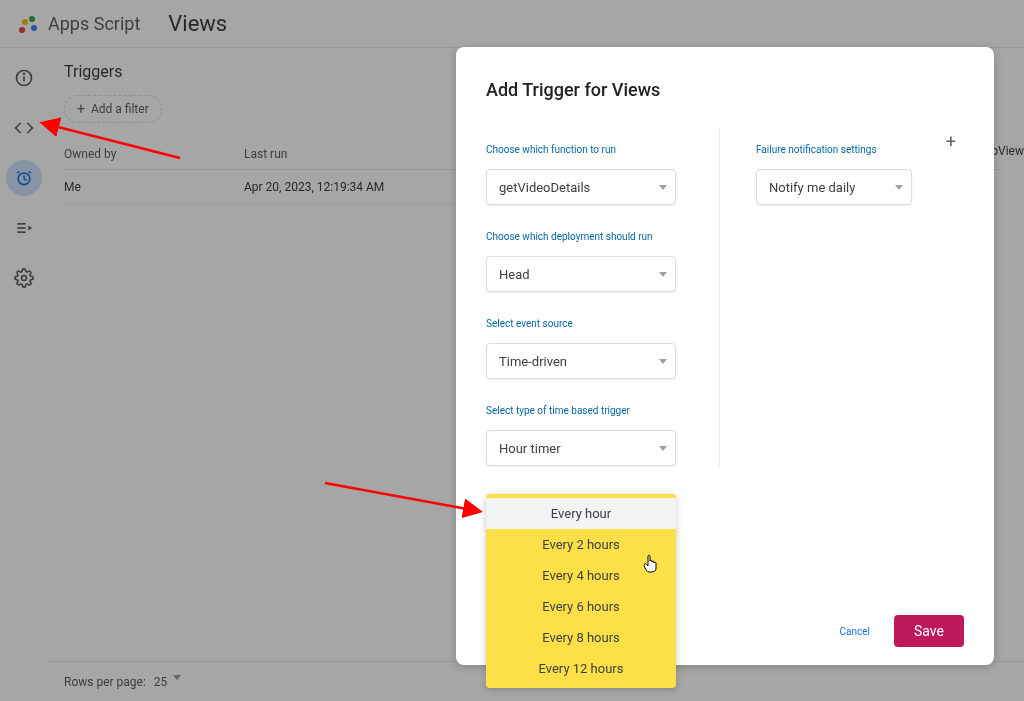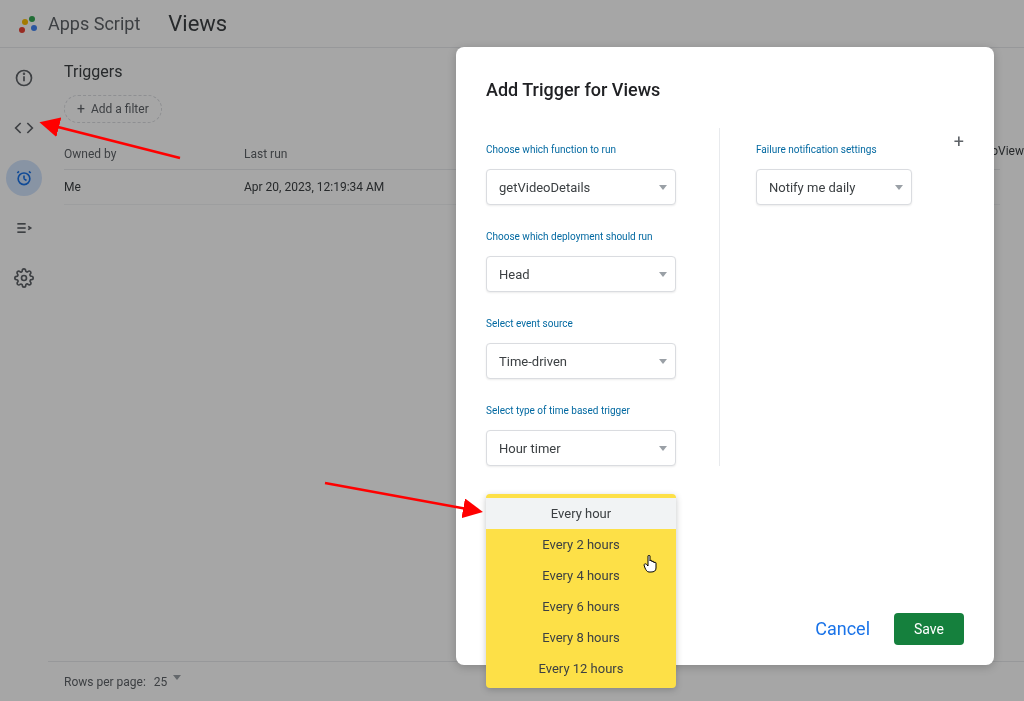--- a/index.html
+++ b/index.html
@@ -24,42 +24,42 @@
     
     .table-header { display: flex; padding: 8px 0; border-bottom: 1px solid #e8eaed; font-size: 12px; color: #5f6368; }
     .table-row { display: flex; padding: 10px 0; border-bottom: 1px solid #f1f3f4; font-size: 12px; color: #3c4043; }
     .col-owner { width: 180px; }
     .col-lastrun { width: 260px; }
     
     .footer-bar { position: absolute; bottom: 0; left: 48px; right: 0; height: 40px; border-top: 1px solid #e8eaed; display: flex; align-items: center; padding: 0 16px; font-size: 12px; color: #5f6368; gap: 8px; }
     .rows-sel { display: flex; gap: 6px; }
     
     
-    .modal { position: absolute; left: 456px; top: 47px; width: 538px; height: 618px; background: #fff; border-radius: 8px; box-shadow: 0 2px 10px rgba(0,0,0,0.2); z-index: 2; padding: 32px 30px 20px 30px; animation: none; }
+    .modal { position: absolute; left: 456px; top: 47px; width: 538px; height: 618px; background: #fff; border-radius: 8px; box-shadow: 0 2px 10px rgba(0,0,0,0.2); z-index: 2; padding: 32px 38px 20px 30px; animation: none; }
     .modal-title { font-size: 18px; color: #202124; font-weight: 500; margin-bottom: 28px; }
     .modal-body { display: flex; gap: 0; }
     .modal-left { width: 234px; padding-right: 36px; border-right: 1px solid #e8eaed; }
     .modal-right { padding-left: 36px; flex: 1; }
     
     .form-label { font-size: 10px; color: #0369a1; margin-bottom: 14px; display: block; margin-top: 16px; }
     .form-group { margin-bottom: 26px; }
     .select-box { width: 190px; height: 36px; border: 1px solid #dadce0; border-radius: 4px; background: #fff; display: flex; align-items: center; justify-content: space-between; padding: 0 8px 0 12px; font-size: 13px; color: #3c4043; box-shadow: 0 1px 2px rgba(0,0,0,0.08); cursor: pointer; }
     .select-box.narrow { width: 156px; }
     .caret { width: 0; height: 0; border-left: 4px solid transparent; border-right: 4px solid transparent; border-top: 5px solid #9aa0a6; }
     
     .right-header { display: flex; align-items: center; justify-content: space-between; margin-bottom: 14px; }
     .plus-icon { font-size: 18px; color: #5f6368; cursor: pointer; }
     
     .dropdown-menu { position: absolute; left: 30px; top: 447px; width: 190px; background: #fde047; border-radius: 4px; box-shadow: 0 2px 6px rgba(60,64,67,0.3); z-index: 3; padding: 4px 0; text-align: center; }
     .dropdown-item { padding: 8px 14px; font-size: 13px; color: #3c4043; cursor: pointer; }
     .dropdown-item.highlighted { background: #f1f3f4; }
     
     .modal-actions { position: absolute; bottom: 18px; right: 30px; display: flex; gap: 12px; align-items: center; }
-    .btn-cancel { color: #1a73e8; font-size: 18px; padding: 8px 12px; cursor: pointer; text-align: right; }
-    .btn-save { background: #15803d; color: #fff; font-size: 14px; padding: 8px 20px; border-radius: 4px; cursor: pointer; border: none; }
+    .btn-cancel { color: #1a73e8; font-size: 10px; padding: 8px 12px; cursor: pointer; text-align: right; }
+    .btn-save { background: #be185d; color: #fff; font-size: 14px; padding: 8px 20px; border-radius: 4px; cursor: pointer; border: none; }
     
     
     .arrow { position: absolute; z-index: 5; pointer-events: none; }
     .arrow svg { overflow: visible; }
     
     .cursor-hand { position: absolute; z-index: 6; font-size: 14px; pointer-events: none; }
   </style>
 </head>
 <body>
 

